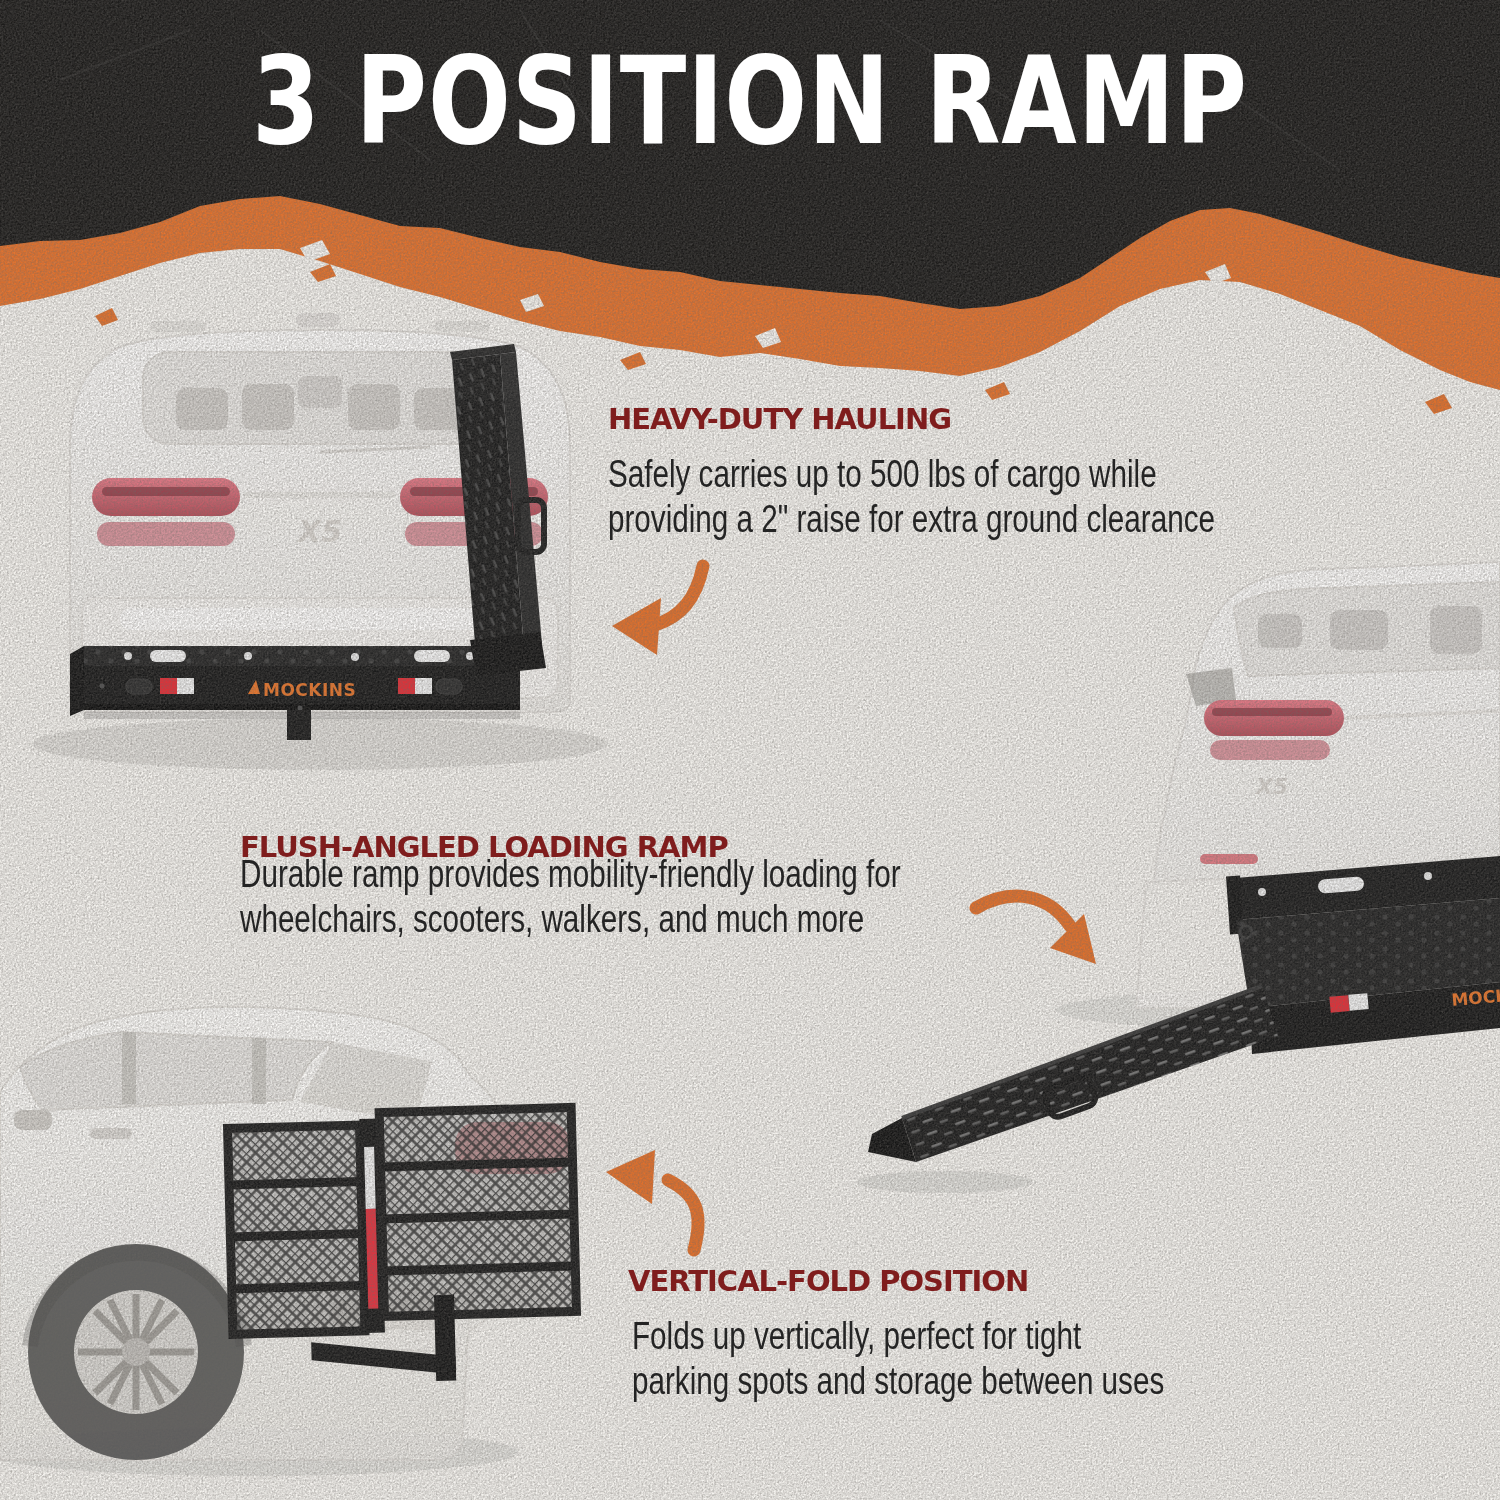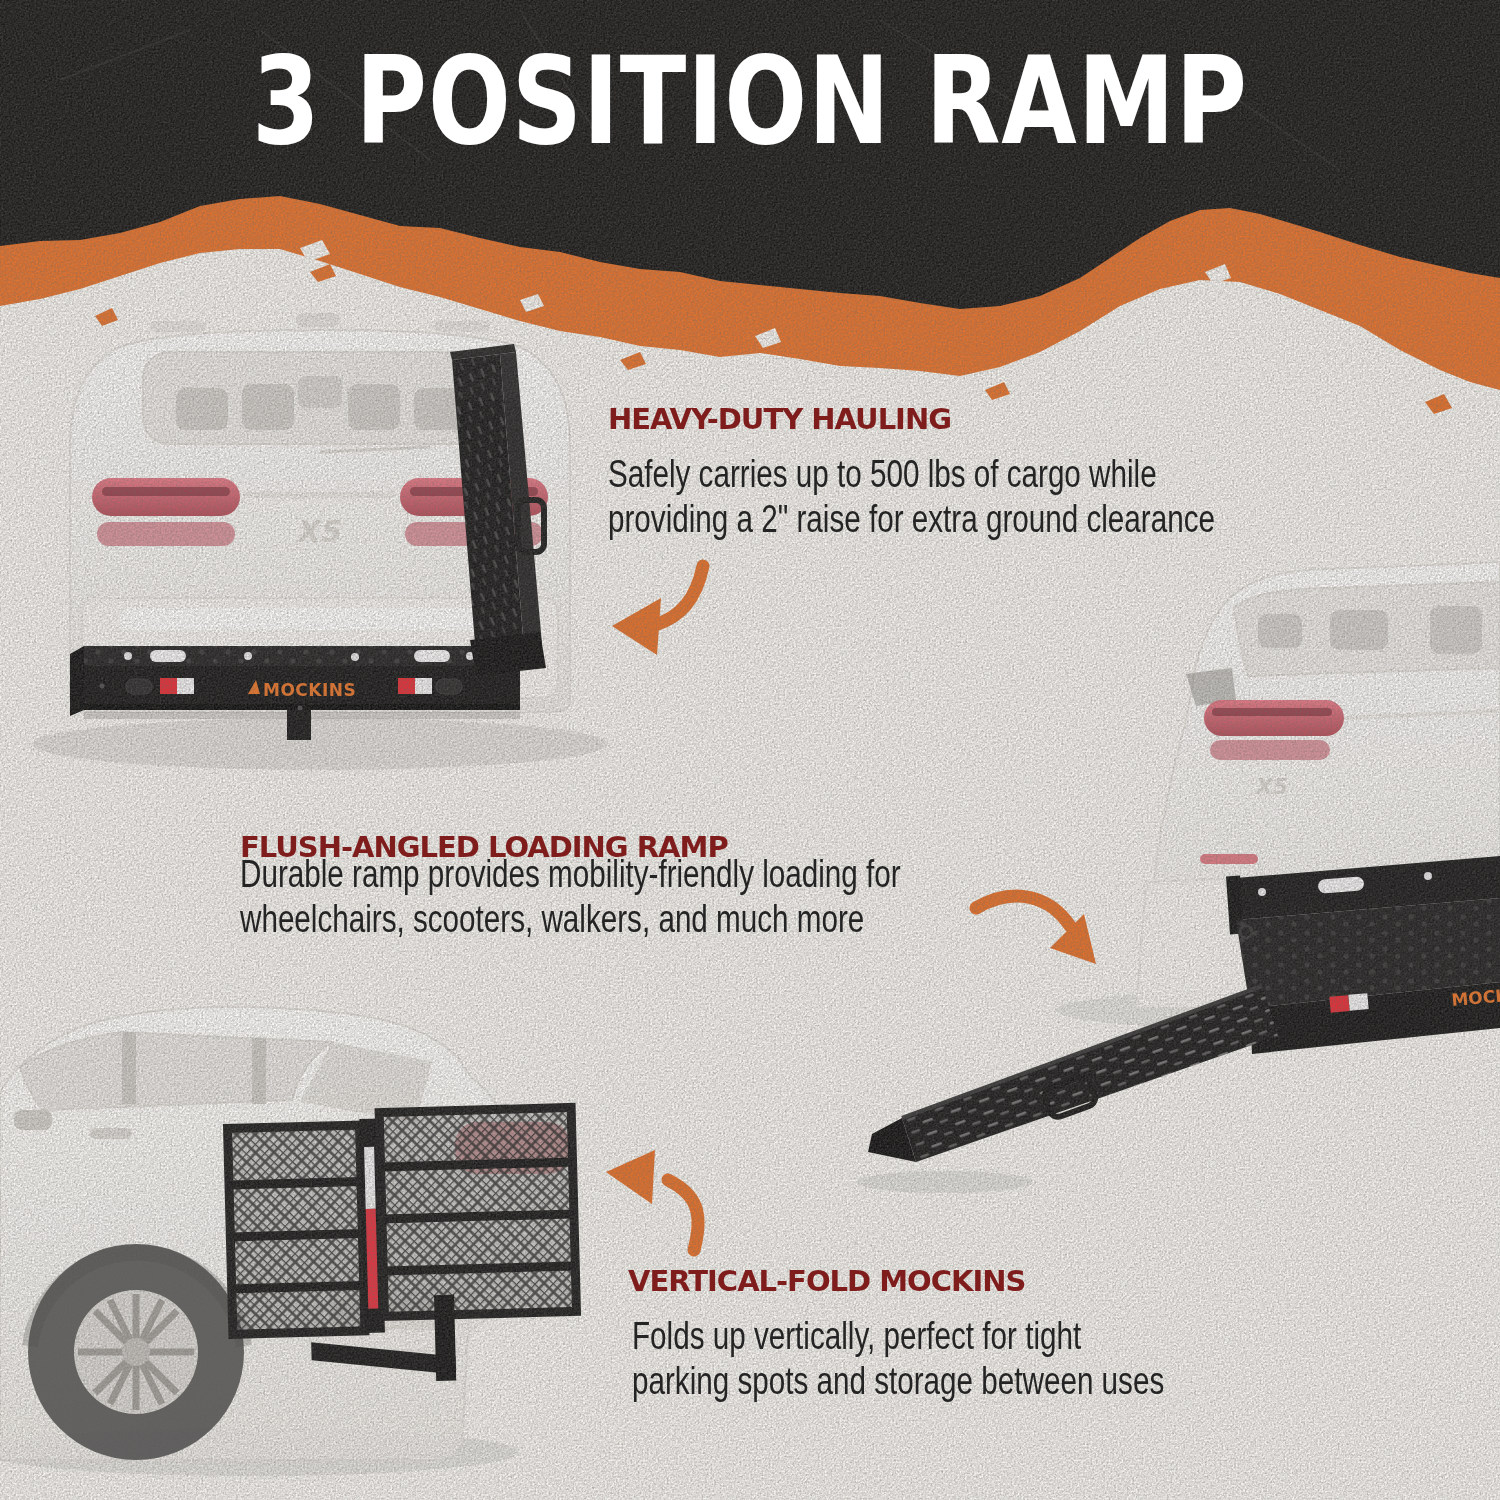--- a/index.html
+++ b/index.html
@@ -294,19 +294,19 @@
   <div>Safely carries up to 500 lbs of cargo while</div>
   <div>providing a 2" raise for extra ground clearance</div>
 </div>
 
 <div class="txt sec-heading s2-h">FLUSH-ANGLED LOADING RAMP</div>
 <div class="txt sec-body s2-b">
   <div>Durable ramp provides mobility-friendly loading for</div>
   <div>wheelchairs, scooters, walkers, and much more</div>
 </div>
 
-<div class="txt sec-heading s3-h">VERTICAL-FOLD MOCKINS</div>
+<div class="txt sec-heading s3-h">VERTICAL-FOLD POSITION</div>
 <div class="txt sec-body s3-b">
   <div>Folds up vertically, perfect for tight</div>
   <div>parking spots and storage between uses</div>
 </div>
 
 </div>
 
 </body></html>

